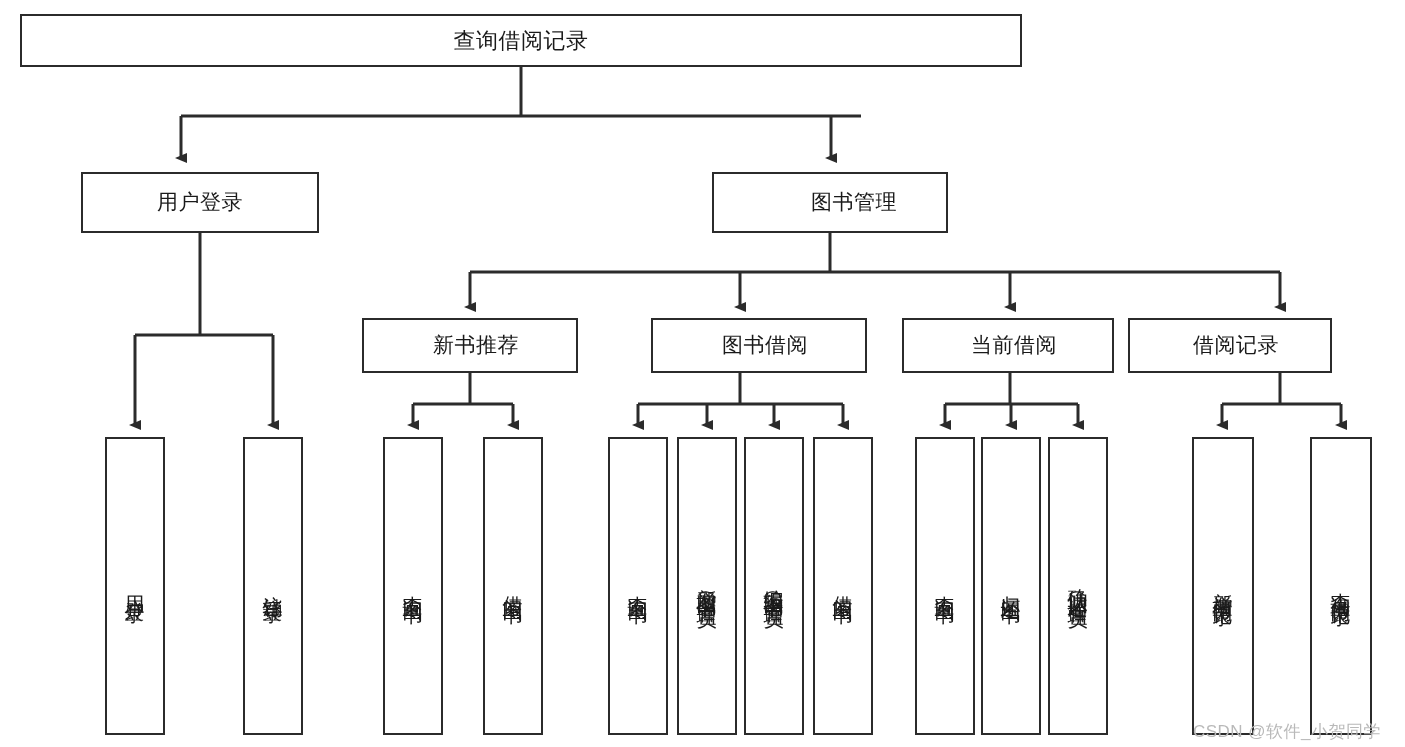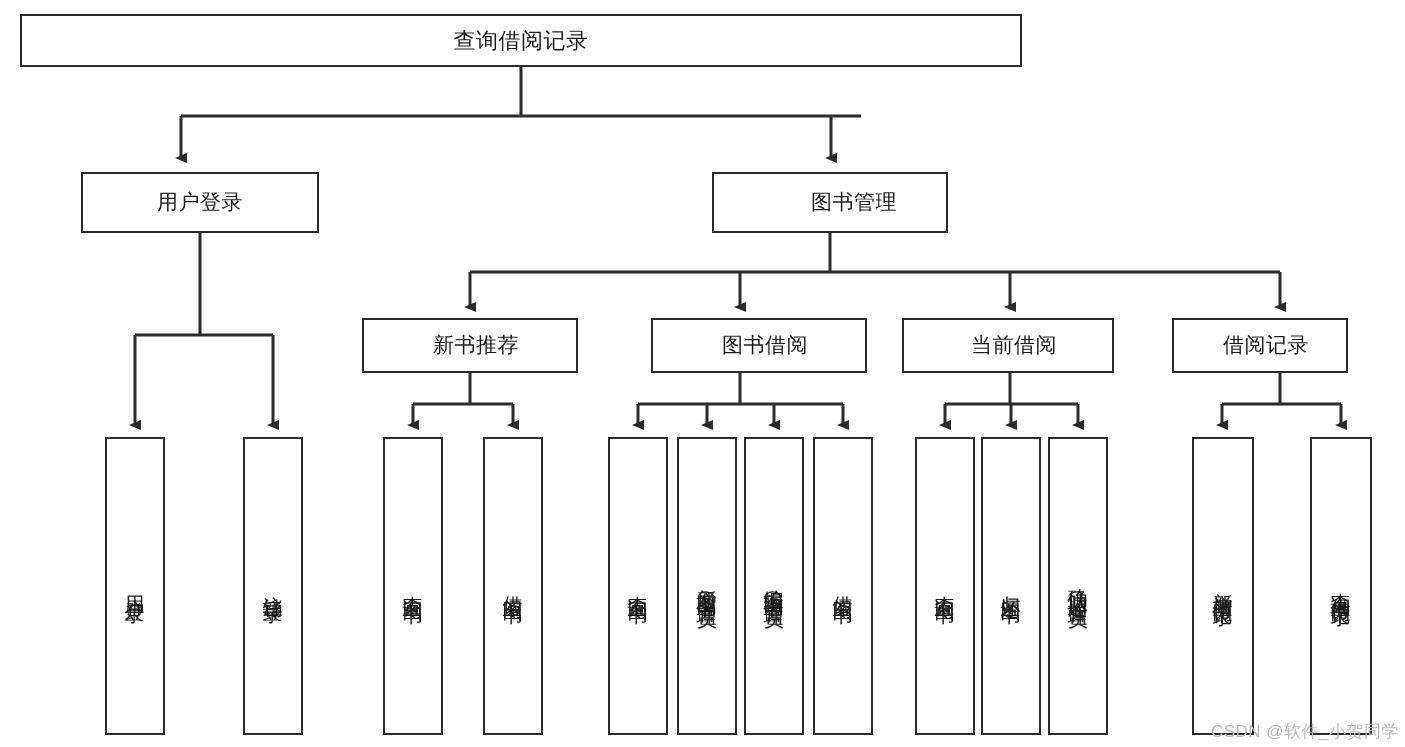--- a/index.html
+++ b/index.html
@@ -56,21 +56,21 @@
   }
   .node.leaf .node-label {
     writing-mode: vertical-rl;
     text-orientation: upright;
     letter-spacing: 3px;
     line-height: 1;
     max-height: 100%;
   }
   .watermark {
     position: absolute;
-    right: 6px;
+    right: 24px;
     bottom: 4px;
     font-size: 17px;
     color: #b9b9b9;
     white-space: nowrap;
     z-index: 5;
     letter-spacing: 0.5px;
   }
 </style>
 </head>
 <body>
@@ -156,21 +156,21 @@
   </div>
 
   <div class="node level2" style="left:651px; top:318px; width:216px; height:55px;">
     <span class="node-label">图书借阅</span>
   </div>
 
   <div class="node level2" style="left:902px; top:318px; width:212px; height:55px;">
     <span class="node-label">当前借阅</span>
   </div>
 
-  <div class="node level2" style="left:1172px; top:318px; width:176px; height:55px;text-align:center;">
+  <div class="node level2" style="left:1128px; top:318px; width:204px; height:55px;text-align:center;">
     <span class="node-label">借阅记录</span>
   </div>
 
   <div class="node leaf" style="left:105px; top:437px; width:60px; height:298px;">
     <span class="node-label">用户登录</span>
   </div>
 
   <div class="node leaf" style="left:243px; top:437px; width:60px; height:298px;">
     <span class="node-label">注销登录</span>
   </div>

